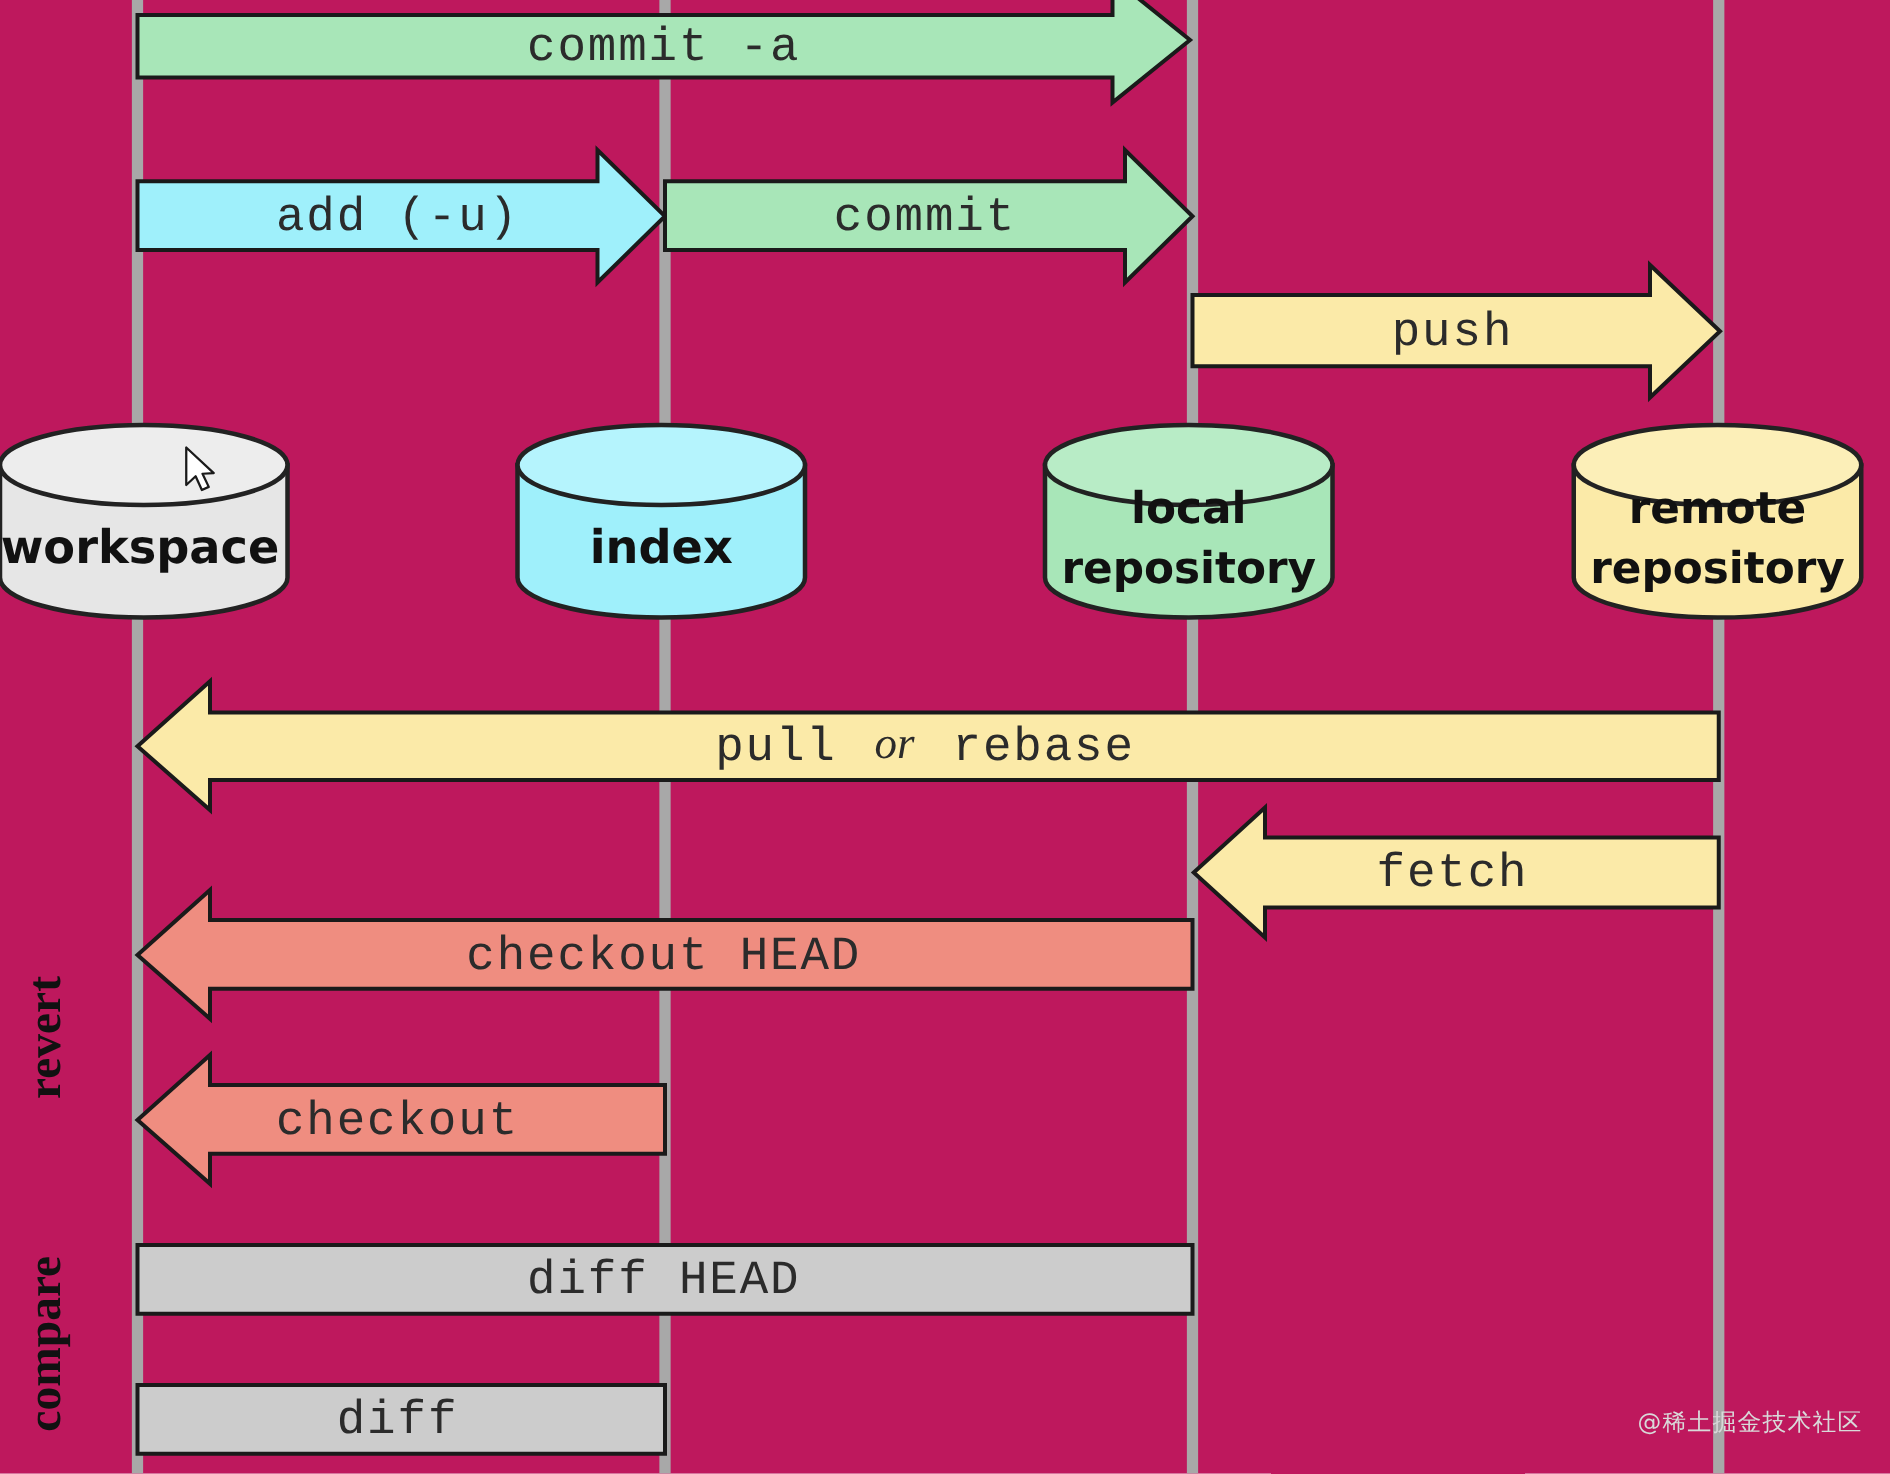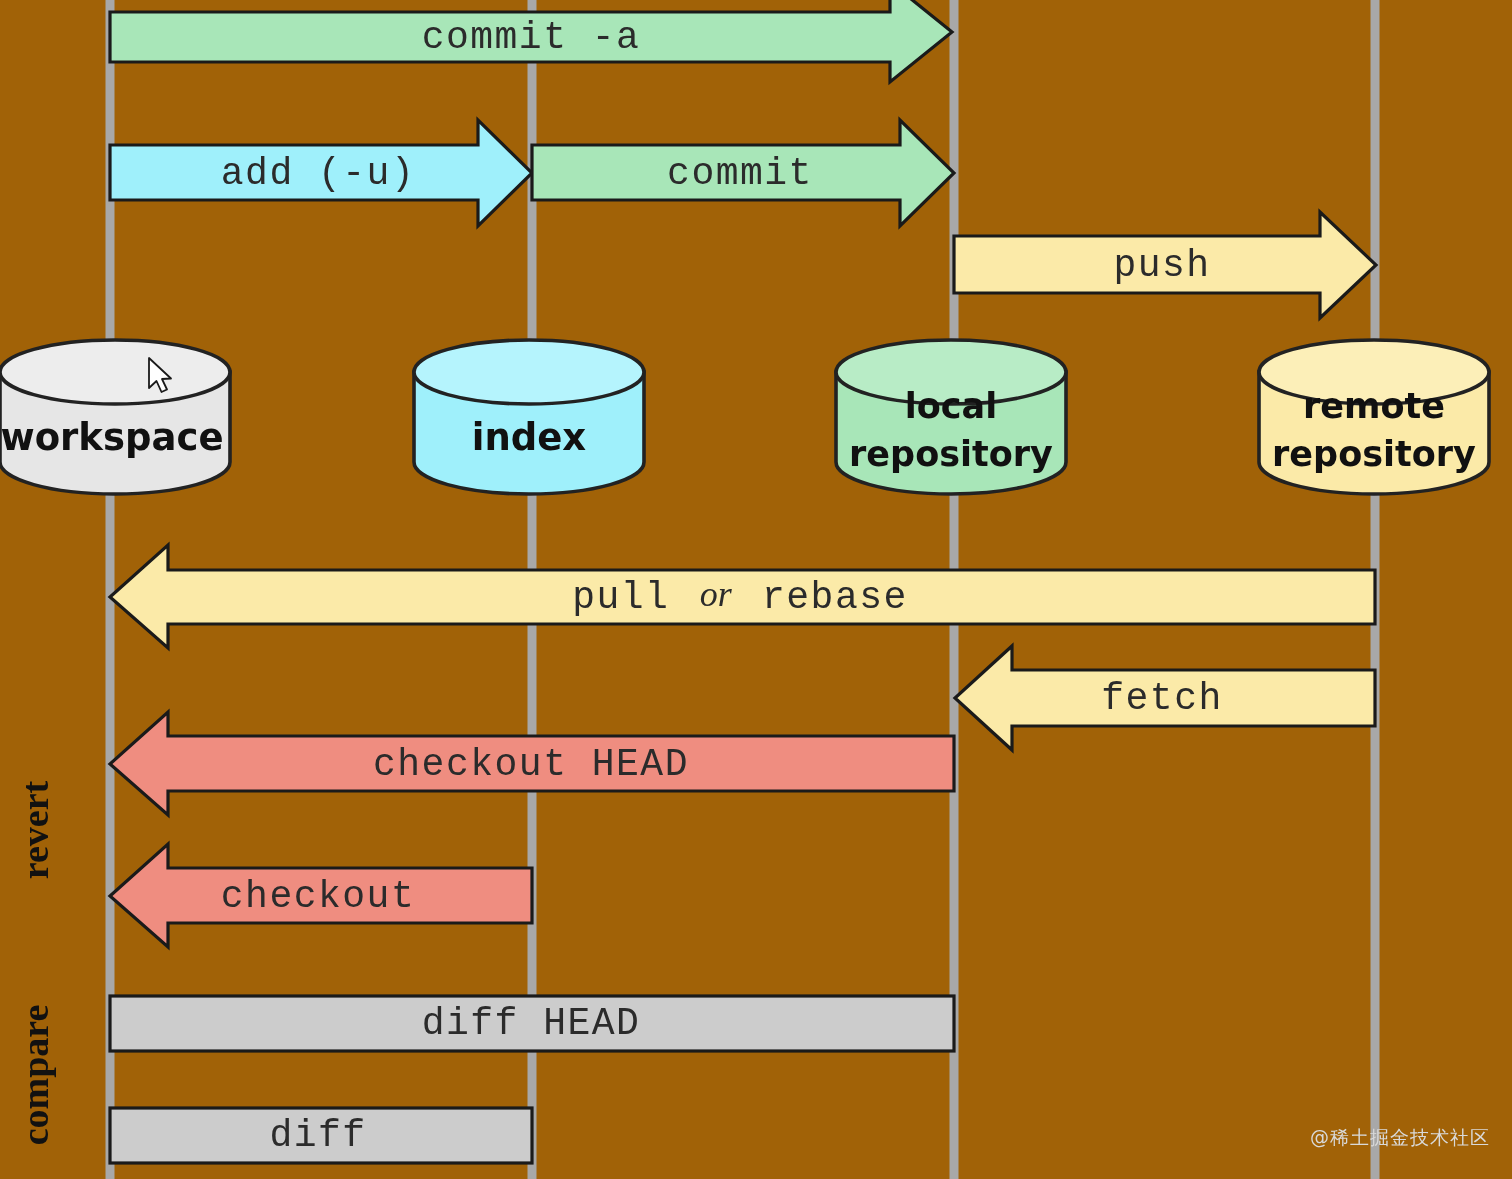--- a/index.html
+++ b/index.html
@@ -7,21 +7,21 @@
     padding: 0;
     background: #ffffff;
   }
   body {
     font-family: "Liberation Mono", "DejaVu Sans Mono", monospace;
   }
   #canvas {
     position: relative;
     width: 1512px;
     height: 1179px;
-    background: #a16207;
+    background: #be185d;
     overflow: hidden;
   }
   svg.diagram {
     position: absolute;
     top: 0;
     left: 0;
     width: 1512px;
     height: 1179px;
   }
   .col-line {

